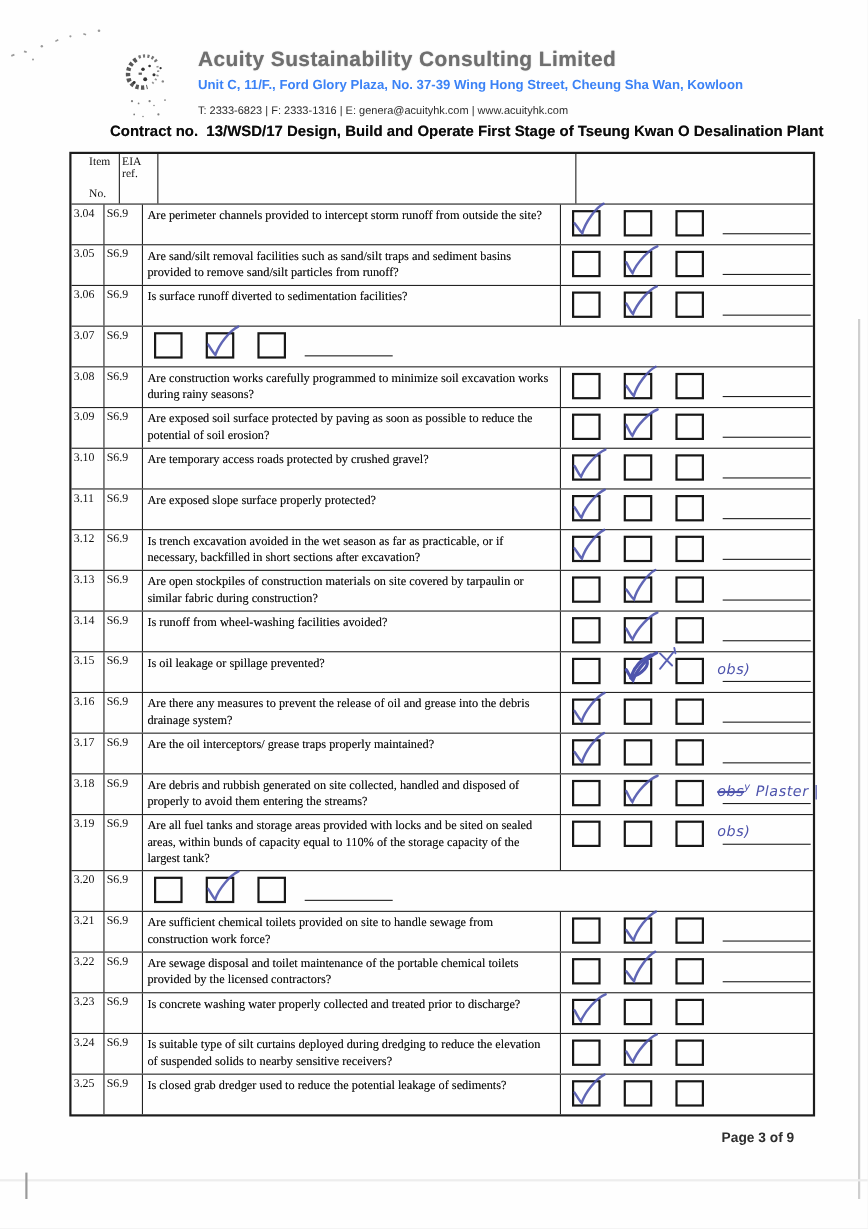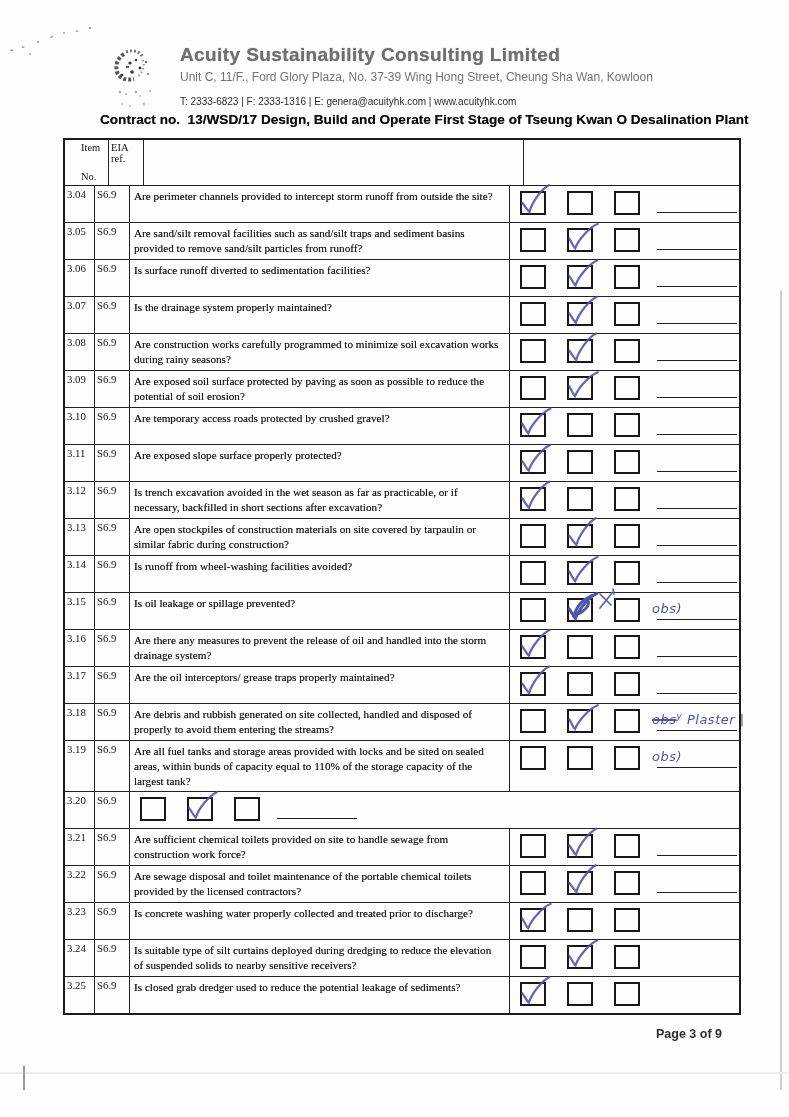--- a/index.html
+++ b/index.html
@@ -9,21 +9,21 @@
     font-family:"Liberation Sans",sans-serif;color:#111;
   }
   
   .speckles{position:absolute;left:0;top:20px;pointer-events:none;}
   .logo{position:absolute;left:110px;top:48px;}
   .head-block{position:absolute;left:180px;top:44px;width:522px;text-align:left;}
   .company{
     font-size:19px;font-weight:bold;color:#6f6f6f;letter-spacing:.4px;
     text-shadow:0 0 1px rgba(110,110,110,.75);
   }
-  .address{margin-top:4px;font-size:12px;font-weight:400;color:#737373;}
+  .address{margin-top:4px;font-size:12px;font-weight:700;color:#3b82f6;}
   .contacts{margin-top:12px;font-size:10px;font-weight:500;color:#2b2b2b;}
   .doc-title{
     position:absolute;left:100px;top:112px;width:660px;
     font-size:13.6px;font-weight:bold;color:#0c0c0c;white-space:pre-wrap;
     text-shadow:0 0 .4px rgba(0,0,0,.6);
   }
   
   .checklist{
     position:absolute;left:63px;top:138px;width:674px;
     border:2.2px solid #1c1c1c;
@@ -200,21 +200,20 @@
         
       </div>
 
       <div class="remark"><span class="rm-struck"></span><sup class="rm-sup"></sup> <span></span></div>
       <div class="remark-line"></div>
     </div>
   </div>
         <div class="row">
     <div class="c-item">3.07</div>
     <div class="c-eia">S6.9</div>
-    <div class="c-q">Is the drainage system properly maintained?</div>
     <div class="c-checks">
       <div class="box b-na">
         
       </div>
       <div class="box b-yes checked" style="--rot: -1deg;">
         <svg class="chk" viewBox="0 0 34 30">
           <path class="p-main" d="M5 16 C7 19 9 23 11 25 C14 16 24 4 31 1"></path>
           <path class="p-scr" d="M9 23 C14 9 21 4 23 9 C24 14 14 23 10 20 C13 12 20 6 26 3"></path>
         </svg>
       </div>
@@ -400,21 +399,21 @@
       <svg class="extra-x show" viewBox="0 0 20 24">
         <path d="M3 20 L15 5 M3 6 L14 17 M16 1 L17 6"></path>
       </svg>
       <div class="remark"><span class="rm-struck"></span><sup class="rm-sup"></sup> <span>obs)</span></div>
       <div class="remark-line"></div>
     </div>
   </div>
         <div class="row">
     <div class="c-item">3.16</div>
     <div class="c-eia">S6.9</div>
-    <div class="c-q">Are there any measures to prevent the release of oil and handled into the storm drainage system?</div>
+    <div class="c-q">Are there any measures to prevent the release of oil and grease into the debris drainage system?</div>
     <div class="c-checks">
       <div class="box b-na checked" style="--rot: -1deg;">
         <svg class="chk" viewBox="0 0 34 30">
           <path class="p-main" d="M5 16 C7 19 9 23 11 25 C14 16 24 4 31 1"></path>
           <path class="p-scr" d="M9 23 C14 9 21 4 23 9 C24 14 14 23 10 20 C13 12 20 6 26 3"></path>
         </svg>
       </div>
       <div class="box b-yes">
         
       </div>

